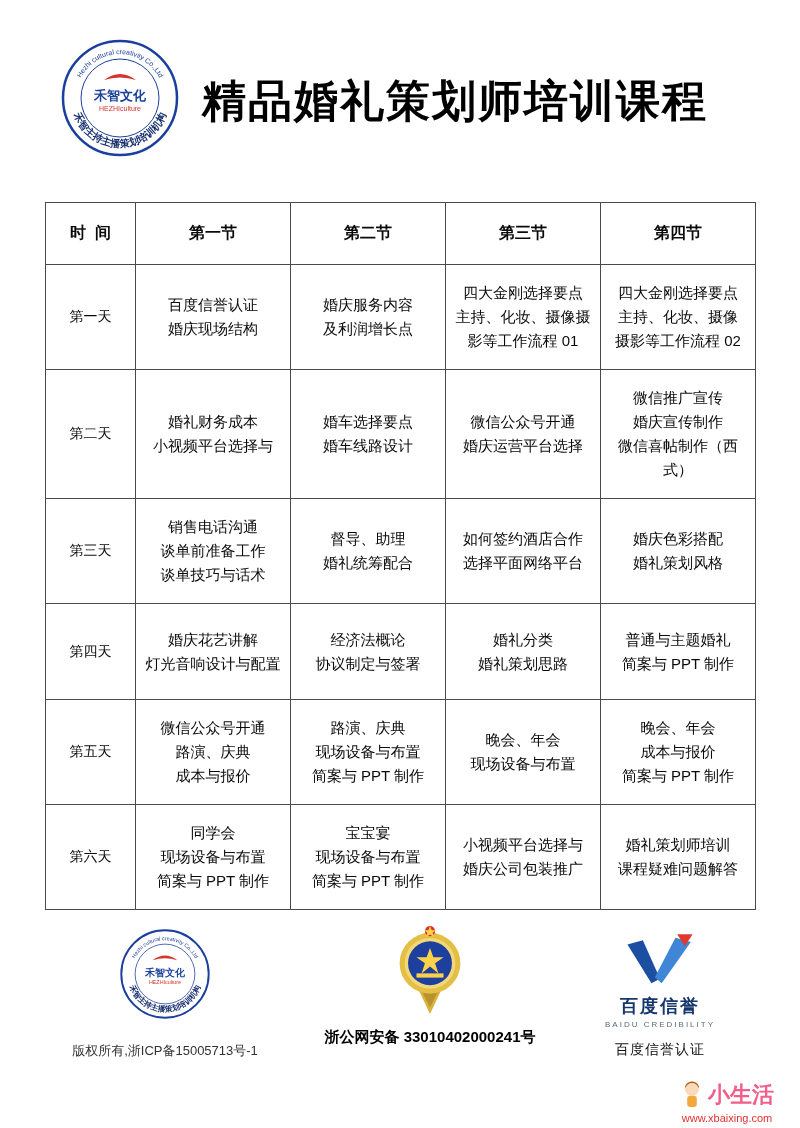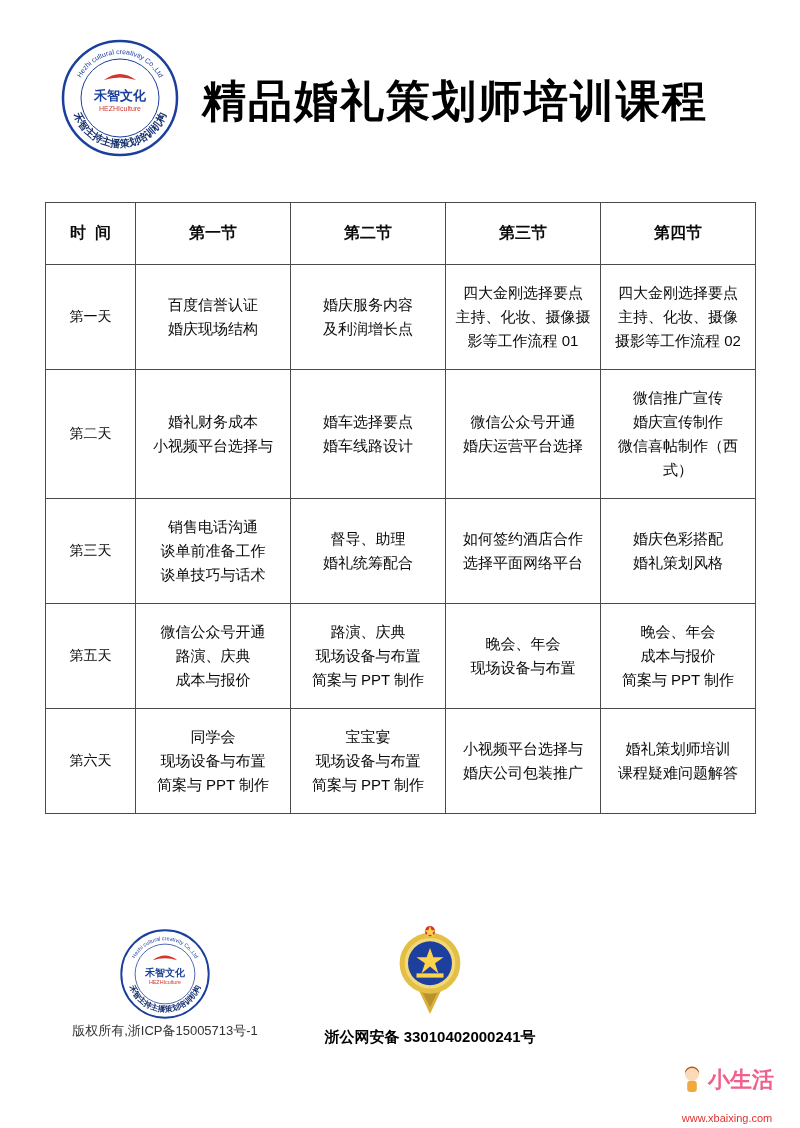--- a/index.html
+++ b/index.html
@@ -18,37 +18,37 @@
   th, td { border:1px solid #4a4a4a; text-align:center; vertical-align:middle;
            padding:16px 6px; color:#0a0a0a; }
   th { height:62px; font-size:16px; font-weight:bold; white-space:pre; }
   td { height:96px; font-size:15px; }
   td.day-cell { font-size:14px; }
   .cell-line { line-height:1.6; }
 
   
   .footer-left { position:absolute; left:65px; top:928px; width:200px; text-align:center; }
   .logo-footer { width:92px; height:92px; margin:0 auto; }
-  .copyright { margin-top:2px; font-size:13px; color:#333; }
+  .copyright { margin-top:22px; font-size:13px; color:#333; }
 
   .footer-center { position:absolute; left:300px; top:922px; width:260px; text-align:center; }
   .badge-svg { width:76px; height:96px; }
   .police-text { margin-top:6px; font-size:15px; font-weight:bold; color:#000; }
 
   .footer-right { position:absolute; left:575px; top:934px; width:170px; text-align:center; }
   .baidu-v { width:72px; height:52px; }
   .baidu-title { margin-top:4px; font-size:18px; font-weight:bold; color:#16376e; letter-spacing:2px; }
   .baidu-sub { font-size:8px; color:#5a6a7a; letter-spacing:2px; margin-top:2px; }
   .baidu-cert { margin-top:12px; font-size:14px; color:#111; letter-spacing:1px; }
 
   
   .watermark { position:absolute; right:8px; bottom:4px; width:130px; text-align:center; }
   .wm-top { display:flex; align-items:center; justify-content:center; gap:4px; }
   .wm-name { font-size:22px; font-weight:bold; color:#f0608a; }
-  .wm-url { font-size:11px; color:#e03131; margin-top:16px; }
+  .wm-url { font-size:11px; color:#e03131; margin-top:1px; }
   .mascot { width:24px; height:32px; }
 </style>
 </head>
 <body>
 
 <div class="page">
 
   <div class="logo-header"><svg viewBox="0 0 120 120" width="100%" height="100%">
         <circle cx="60" cy="60" r="57" fill="#fff" stroke="#1b3f9c" stroke-width="2.5"></circle>
         <circle cx="60" cy="60" r="39" fill="none" stroke="#1b3f9c" stroke-width="1"></circle>
@@ -132,20 +132,39 @@
             <div class="cell-line">督导、助理</div>
             <div class="cell-line">婚礼统筹配合</div>
           </td>
           <td>
             <div class="cell-line">如何签约酒店合作</div>
             <div class="cell-line">选择平面网络平台</div>
           </td>
           <td>
             <div class="cell-line">婚庆色彩搭配</div>
             <div class="cell-line">婚礼策划风格</div>
+          </td>
+        </tr>
+        <tr>
+          <td class="day-cell">第四天</td>
+          <td>
+            <div class="cell-line">婚庆花艺讲解</div>
+            <div class="cell-line">灯光音响设计与配置</div>
+          </td>
+          <td>
+            <div class="cell-line">经济法概论</div>
+            <div class="cell-line">协议制定与签署</div>
+          </td>
+          <td>
+            <div class="cell-line">婚礼分类</div>
+            <div class="cell-line">婚礼策划思路</div>
+          </td>
+          <td>
+            <div class="cell-line">普通与主题婚礼</div>
+            <div class="cell-line">简案与 PPT 制作</div>
           </td>
         </tr>
         <tr>
           <td class="day-cell">第五天</td>
           <td>
             <div class="cell-line">微信公众号开通</div>
             <div class="cell-line">路演、庆典</div>
             <div class="cell-line">成本与报价</div>
           </td>
           <td>
@@ -212,20 +231,30 @@
       <circle cx="45" cy="48" r="30" fill="#f2d878"></circle>
       <circle cx="45" cy="48" r="26" fill="#1d3f9e"></circle>
       <polygon points="45,30 49,41 61,41 51,48 55,60 45,52 35,60 39,48 29,41 41,41" fill="#ffd24a"></polygon>
       <rect x="29" y="60" width="32" height="5" fill="#ffd24a"></rect>
       <circle cx="45" cy="10" r="6" fill="#d4342b"></circle>
       <polygon points="45,4 47,9 52,9 48,12 50,17 45,14 40,17 42,12 38,9 43,9" fill="#ffd24a"></polygon>
     </svg>
     <div class="police-text">浙公网安备 33010402000241号</div>
   </div>
 
+  <div class="footer-right">
+    <svg class="baidu-v" viewBox="0 0 84 60">
+      <polygon points="4,12 22,7 42,52 32,57" fill="#1c4fa1"></polygon>
+      <polygon points="60,4 78,9 44,57 36,50" fill="#3f86d6"></polygon>
+      <polygon points="62,0 80,0 71,14" fill="#e03a2f"></polygon>
+    </svg>
+    <div class="baidu-title">百度信誉</div>
+    <div class="baidu-sub">BAIDU CREDIBILITY</div>
+    <div class="baidu-cert">百度信誉认证</div>
+  </div>
 
   <div class="watermark">
     <div class="wm-top">
       <svg class="mascot" viewBox="0 0 30 40">
         <circle cx="15" cy="12" r="9" fill="#fcd9b8"></circle>
         <path d="M6 12 a9 9 0 0 1 18 0 q-3 -7 -9 -7 q-6 0 -9 7 z" fill="#a9631e"></path>
         <rect x="9" y="21" width="12" height="14" rx="4" fill="#f2a93b"></rect>
       </svg>
       <span class="wm-name">小生活</span>
     </div>

